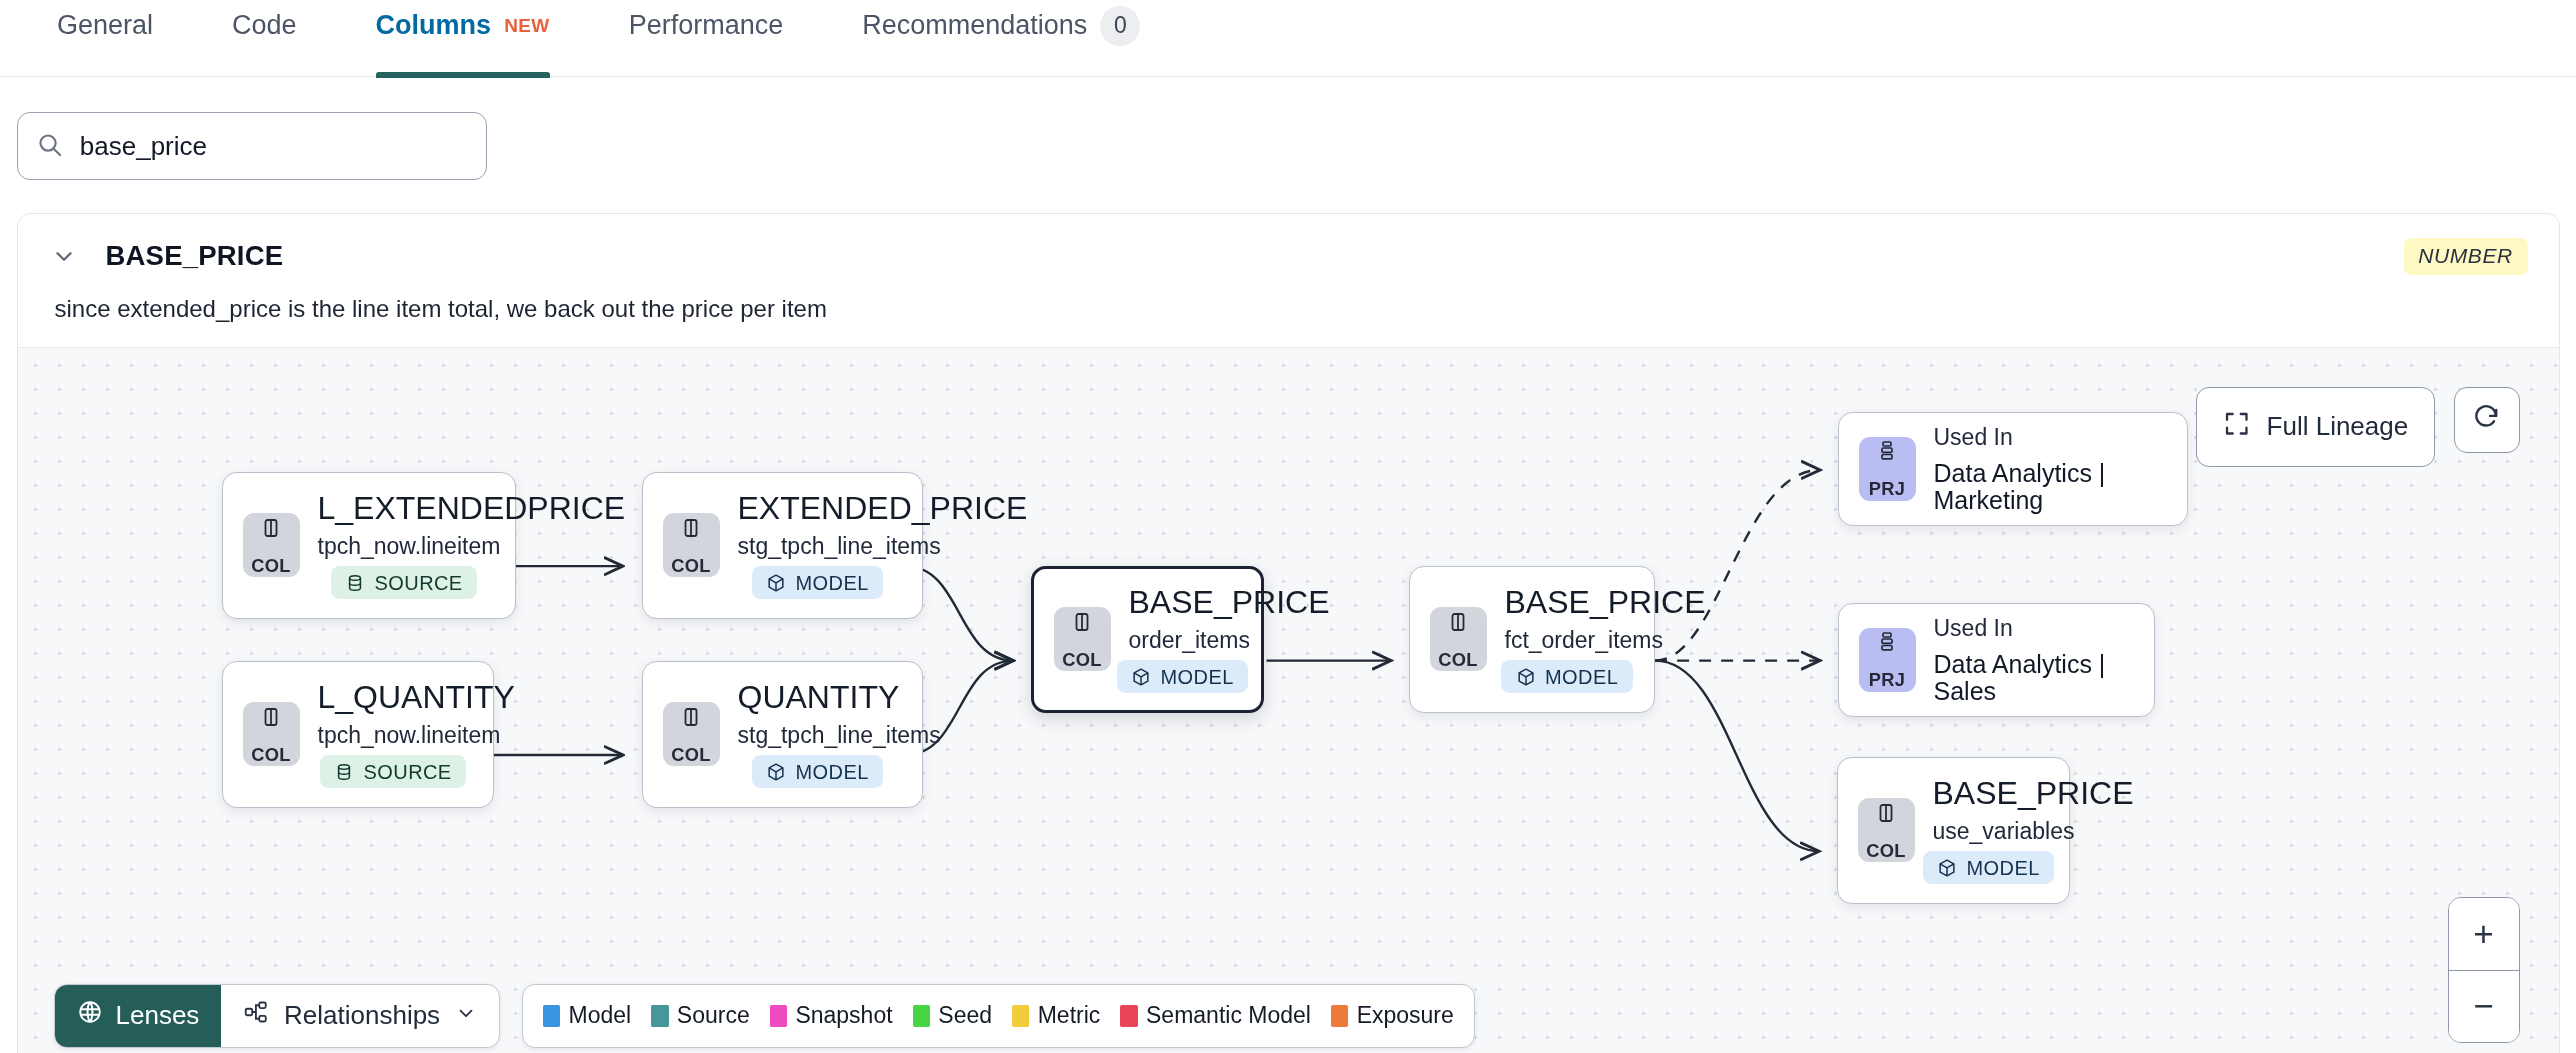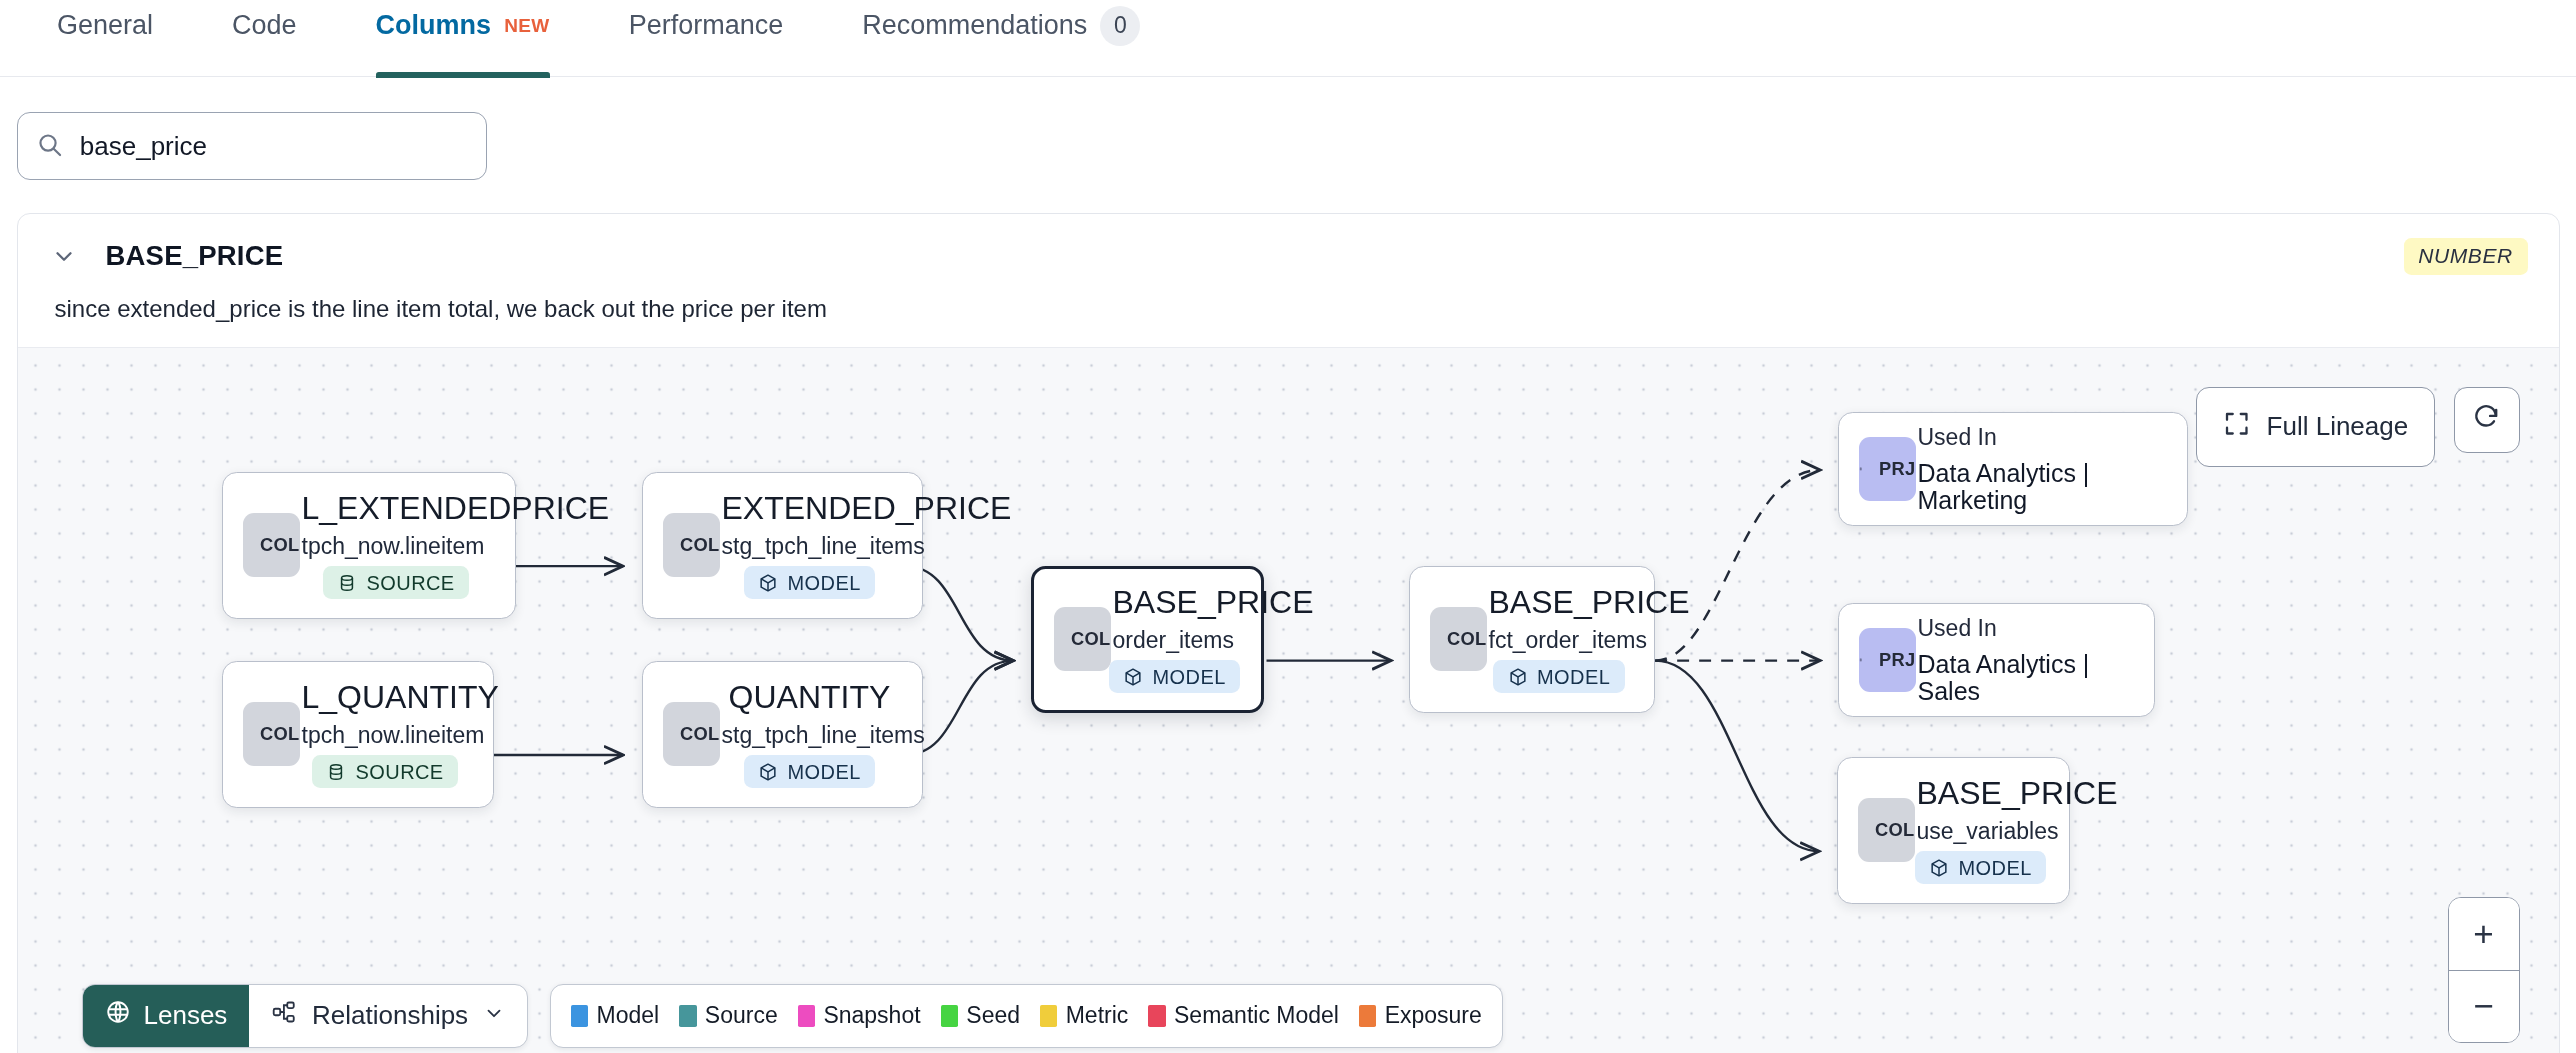--- a/index.html
+++ b/index.html
@@ -153,25 +153,25 @@
   .node.selected {
     border: 3.7px solid #1b2333;
     box-shadow: 0 5.5px 16.5px rgba(25,32,45,.16);
   }
   .node-badge {
     flex: 0 0 auto;
     width: 57px; height: 64px;
     border-radius: 11px;
     background: #d2d5dc;
     display: flex;
-    flex-direction: row;
+    flex-direction: column;
     align-items: center;
     justify-content: center;
     gap: 17px;
-    margin-right: 2px;
+    margin-right: 18px;
   }
   .node-badge.prj { background: #b9bdf2; }
   .node-badge-label {
     font-size: 18.3px;
     font-weight: 600;
     color: #242a38;
     line-height: 1;
     letter-spacing: 0.3px;
   }
   .node-body { display: flex; flex-direction: column; gap: 8.3px; min-width: 0; }
@@ -248,21 +248,21 @@
     font-size: 35px;
     color: #2a3344;
     cursor: pointer;
     font-family: "Liberation Sans", sans-serif;
   }
   .zoomctl button + button { border-top: 1.8px solid #8f98a8; }
 
   
   .bottombar {
     position: absolute;
-    left: 64px; bottom: 37px;
+    left: 36px; bottom: 37px;
     display: flex;
     align-items: center;
     gap: 22px;
   }
   .seg {
     display: flex;
     border: 1.8px solid #c2c8d2;
     border-radius: 13px;
     overflow: hidden;
     background: #fff;

